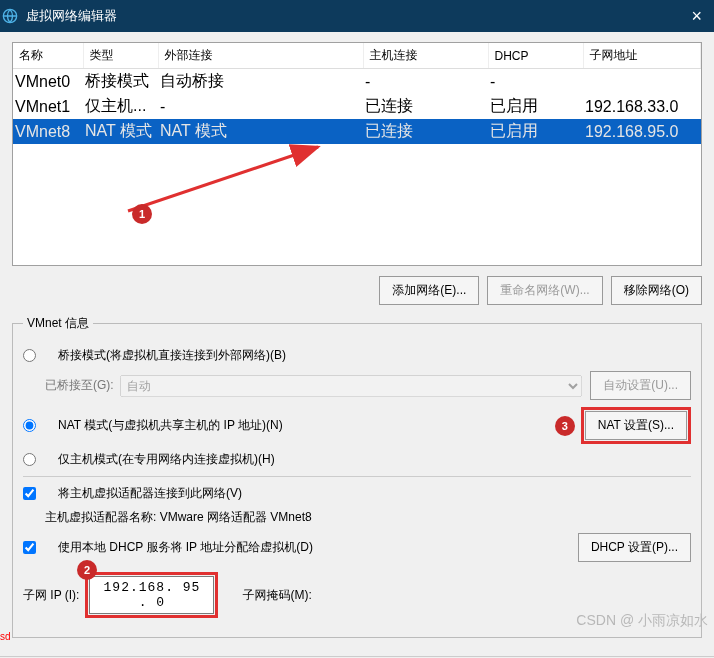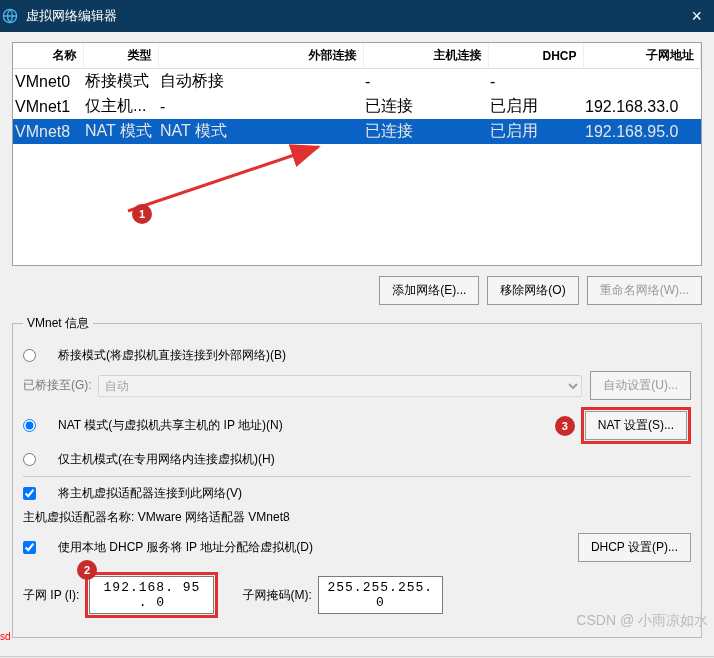--- a/index.html
+++ b/index.html
@@ -5,34 +5,34 @@
 *{box-sizing:border-box;margin:0;padding:0;font-family:"Microsoft YaHei",Tahoma,Arial,sans-serif;font-size:12px}
 body{background:#f0f0f0;width:714px;height:658px;overflow:hidden}
 .titlebar{background:#0d3a5c;color:#fff;height:32px;display:flex;align-items:center;padding:0 2px;position:relative}
 .titlebar .logo{width:16px;height:16px;margin-right:8px;display:inline-block}
 .titlebar .logo svg{width:16px;height:16px}
 .titlebar .title{font-size:13px}
 .titlebar .close{position:absolute;right:12px;top:6px;font-size:18px;cursor:pointer}
 .inner{background:#f0f0f0;padding:10px 12px}
 .table-wrap{background:#fff;border:1px solid #a0a0a0;height:224px;position:relative;overflow:hidden}
 table{width:100%;border-collapse:collapse;table-layout:fixed}
-th{background:#fff;text-align:right;font-weight:700;padding:4px 6px;border-bottom:1px solid #ddd;border-right:1px solid #eee;font-size:12px}
+th{background:#fff;text-align:left;font-weight:400;padding:4px 6px;border-bottom:1px solid #ddd;border-right:1px solid #eee;font-size:12px}
 td{padding:2px 2px;font-size:16px;white-space:nowrap;overflow:hidden}
 tr.selected td{background:#0a62c4;color:#e5e5e5}
 .arrow-wrap{position:absolute;left:100px;top:98px;pointer-events:none}
 .badge{position:absolute;width:20px;height:20px;border-radius:50%;background:#c92a2a;color:#fff;display:flex;align-items:center;justify-content:center;font-size:11px;font-weight:700}
 .btnrow{display:flex;justify-content:flex-end;gap:8px;margin:10px 0}
 button{background:#f5f5f5;border:1px solid #999;padding:5px 12px;font-size:12px;cursor:pointer;min-width:80px}
 button:disabled{color:#999;cursor:default}
 fieldset{border:1px solid #bbb;padding:8px 10px 12px;margin-bottom:8px}
 legend{padding:0 4px;font-size:12px}
 .row{display:flex;align-items:center;margin:7px 0}
 .row label{display:flex;align-items:center;gap:20px;cursor:pointer}
 input[type=radio],input[type=checkbox]{margin-right:2px}
-.ind{}
+.ind{margin-left:22px}
 select{height:22px;padding:2px;flex:1}
 .sep{border-top:1px solid #ccc;margin:8px 0}
 .ipbox{border:1px solid #7a7a7a;background:#fff;padding:3px 6px;font-family:Liberation Mono, monospace;font-size:13px;letter-spacing:1px;width:125px;display:inline-block;text-align:center}
 .highlight-red{border:3px solid #e03030;padding:1px}
 .bottom-btns{display:flex;gap:6px;padding:10px 12px;background:#f0f0f0;border-top:1px solid #ccc;justify-content:flex-start}
 .sd{position:absolute;left:0;bottom:16px;color:red;font-size:10px}
 .watermark{position:absolute;right:6px;bottom:28px;color:#b8b8b8;font-size:14px;pointer-events:none}
 </style>
 </head>
 <body>
@@ -104,22 +104,22 @@
             </marker>
           </defs>
           <line x1="15" y1="70" x2="205" y2="6" stroke="#e03030" stroke-width="3" marker-end="url(#ah)"></line>
         </svg>
     </div>
     <div class="badge" style="left:119px;top:161px">1</div>
   </div>
 
   <div class="btnrow">
     <button>添加网络(E)...</button>
+    <button disabled="">重命名网络(W)...</button>
     <button>移除网络(O)</button>
-    <button disabled="">重命名网络(W)...</button>
   </div>
 
   <fieldset>
     <legend>VMnet 信息</legend>
 
     <div class="row">
         <label>
           <input type="radio" name="mode" style="">
           <span>桥接模式(将虚拟机直接连接到外部网络)(B)</span>
         </label>
@@ -166,21 +166,20 @@
           <span>使用本地 DHCP 服务将 IP 地址分配给虚拟机(D)</span>
         </label>
       <button>DHCP 设置(P)...</button>
     </div>
 
     <div class="row" style="position:relative;margin-top:10px">
       <span class="badge" style="left:54px;top:-12px">2</span>
       <span style="margin-right:6px">子网 IP (I):</span>
       <span class="highlight-red"><span class="ipbox">192.168. 95 .  0</span></span>
       <span style="margin:0 6px 0 24px">子网掩码(M):</span>
-      <span class="ipbox">255.255.255.  0</span>
     </div>
   </fieldset>
 </div>
 
 <div class="bottom-btns">
   
   
   
   
   

